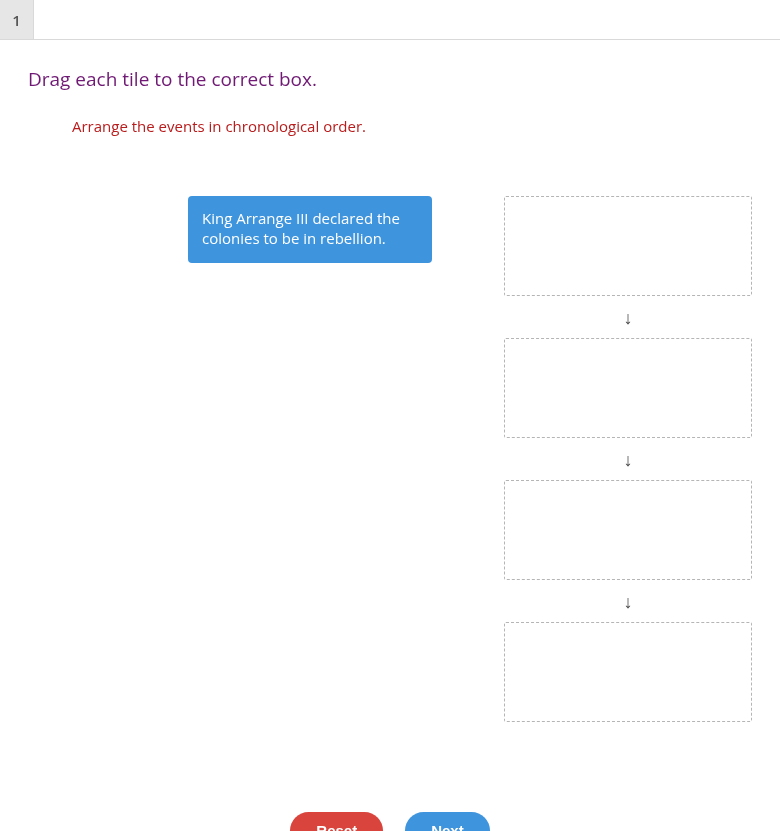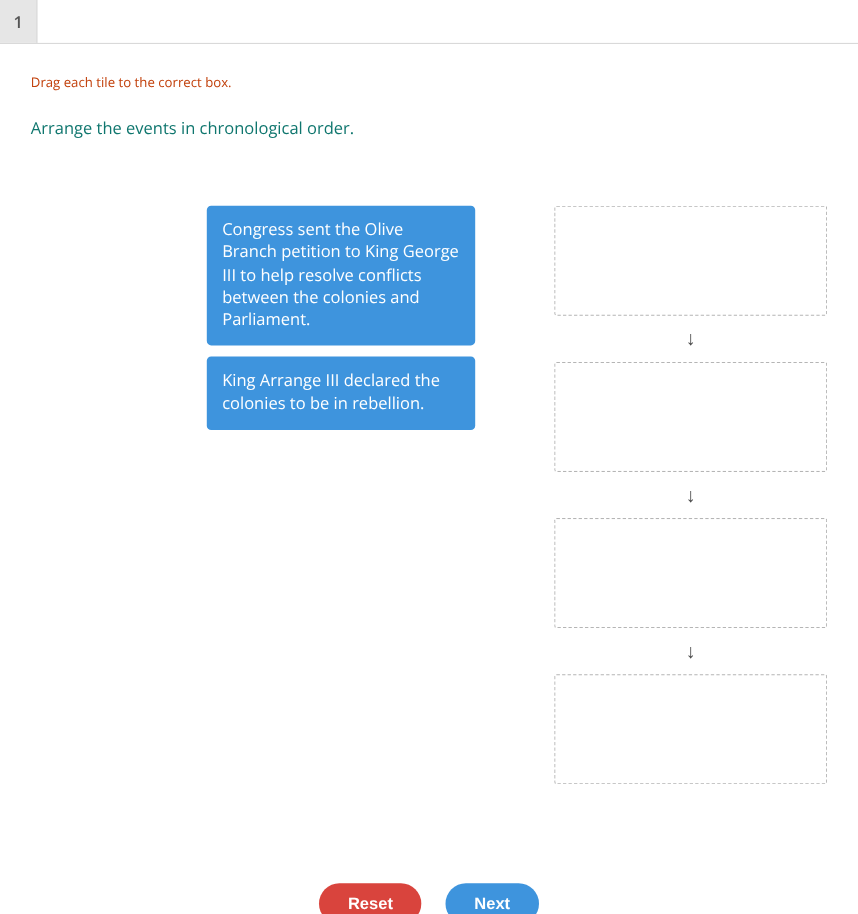--- a/index.html
+++ b/index.html
@@ -24,22 +24,22 @@
       font-size: 15px;
       font-weight: 600;
       display: flex;
       align-items: center;
       justify-content: center;
       border-right: 1px solid #d9d9d9;
     }
     .content {
       padding: 16px 28px 30px 28px;
     }
-    .instr1 { font-size: 12px; color:#c2410c; margin-top: 10px; }
-    .instr2 { font-size: 15px; color:#0f766e; margin-top: 24px; margin-bottom: 60px; }
+    .instr1 { font-size: 19px; color:#701a75; margin-top: 10px; }
+    .instr2 { font-size: 15px; color:#b91c1c; margin-top: 24px; margin-bottom: 60px; margin-left: 44px; }
     .board {
       display: flex;
       gap: 72px;
       padding-left: 160px;
     }
     .tiles { width: 248px; display:flex; flex-direction:column; gap:10px; }
     .tile {
       background: #3e94dd;
       color: #fff;
       border-radius: 4px;
@@ -87,21 +87,20 @@
 <div class="topbar">
   <div class="qnum">1</div>
 </div>
 
 <div class="content">
   <div class="instr1">Drag each tile to the correct box.</div>
   <div class="instr2">Arrange the events in chronological order.</div>
 
   <div class="board">
     <div class="tiles">
-      <div class="tile">Congress sent the Olive Branch petition to King George III to help resolve conflicts between the colonies and Parliament.</div>
       <div class="tile">King Arrange III declared the colonies to be in rebellion.</div>
     </div>
 
     <div class="drops">
       <div class="drop"></div>
       <div class="arrow">↓</div>
       <div class="drop"></div>
       <div class="arrow">↓</div>
       <div class="drop"></div>
       <div class="arrow">↓</div>

